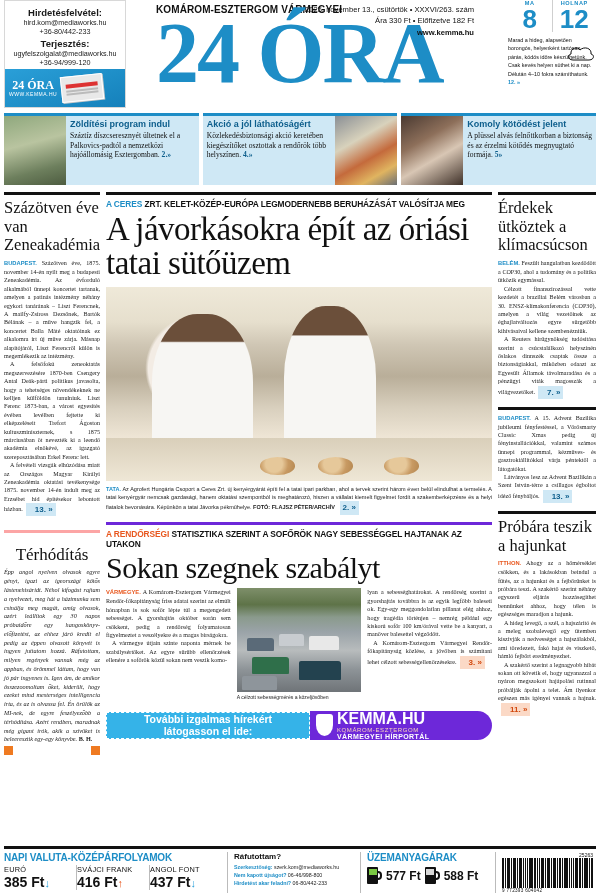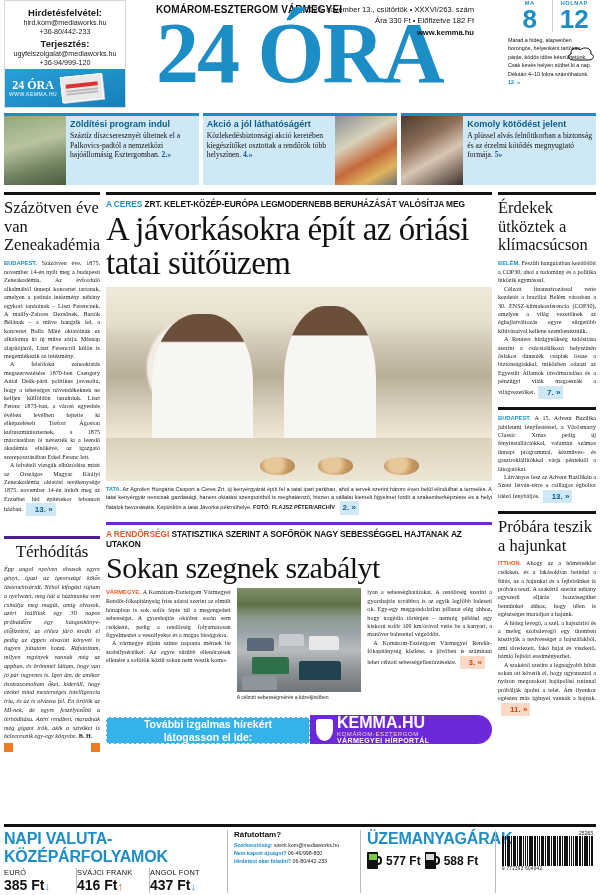--- a/index.html
+++ b/index.html
@@ -103,21 +103,21 @@
   .dateline { font-family: "Liberation Sans", sans-serif; font-weight: bold; font-size: 5.8px; color: #1d8dc6; }
   .dateline.red { color: #e8571e; }
   .pgref {
     display: inline-block; background: #cfe8f5; color: #0d5e8c;
     font-family: "Liberation Sans", sans-serif; font-weight: bold;
     font-size: 8px; padding: 1px 3px; margin-left: 3px; vertical-align: -1px;
   }
   .pgref.orange { background: #fbd9c6; color: #d2470c; }
 
   
-  .opinion { border-top: 3px solid #4c1d95; margin-top: 20px; padding-top: 3px; }
+  .opinion { border-top: 3px solid #fca5a5; margin-top: 14px; padding-top: 12px; }
   .op-title { font-family: "Liberation Serif", serif; font-size: 17px; text-align: center; color: #111; margin-bottom: 3px; }
   .op-body {
     font-family: "Liberation Serif", serif; font-style: italic;
     font-size: 6.2px; line-height: 1.42; text-align: justify; color: #1a1a1a;
   }
   .op-sign { font-style: normal; font-weight: bold; }
   .op-marks { display: flex; justify-content: space-between; margin-top: 2px; }
   .op-marks span { width: 9px; height: 9px; background: #ef7a21; display: block; }
 
   
@@ -175,21 +175,21 @@
       linear-gradient(180deg,#7e8f6a 0%,#5e7348 16%,#8a9a8c 28%,#9aa3a8 42%,#b8bcbd 60%,#8e9498 78%,#6f7478 100%);
     position: relative; overflow: hidden;
   }
   .rp-car {
     position: absolute; border-radius: 2px 3px 1px 1px;
   }
   .rp-cap { font-family: "Liberation Sans", sans-serif; font-size: 5.1px; color: #222; margin-top: 2px; }
 
   
   .promo-banner {
-    display: flex; margin-top: 6px; height: 38px; align-items: flex-end;
+    display: flex; margin-top: 6px; height: 38px; align-items: center;
   }
   .pb-left {
     flex: 1; background: #35b3e8; border: 1.6px dashed #ffffff;
     display: flex; align-items: center; justify-content: center; text-align: center;
     font-family: "Liberation Sans", sans-serif; font-weight: bold;
     font-size: 10.5px; color: #ffffff; line-height: 1.2; padding: 0 6px;
   }
   .pb-right {
     width: 182px; background: #6d28d9; border-radius: 0 19px 19px 0;
     display: flex; align-items: center; gap: 4px; padding: 0 8px 0 6px;
@@ -199,21 +199,21 @@
   .pb-sub1 { font-family: "Liberation Sans", sans-serif; font-size: 6px; color: #fbd7ba; letter-spacing: .6px; }
   .pb-sub2 { font-family: "Liberation Sans", sans-serif; font-weight: bold; font-size: 7px; color: #fff; letter-spacing: .4px; }
 
   
   .footer { position: absolute; left: 4px; right: 4px; bottom: 2px; }
   .footer-rule { border-top: 3px solid #111; }
   .footer-inner { display: flex; gap: 5px; padding-top: 3px; }
   .fx-curr { width: 218px; }
   .fx-title {
     font-family: "Liberation Sans", sans-serif; font-weight: bold;
-    font-size: 16px; color: #1d8dc6; letter-spacing: -.2px;
+    font-size: 10px; color: #1d8dc6; letter-spacing: -.2px;
   }
   .fx-cells { display: flex; margin-top: 2px; }
   .fx-cell { flex: 1; text-align: left; }
   .fx-cell + .fx-cell { border-left: 1px solid #bbb; }
   .fx-name { font-family: "Liberation Sans", sans-serif; font-size: 7.4px; color: #111; letter-spacing: .2px; }
   .fx-val { font-family: "Liberation Sans", sans-serif; font-weight: bold; font-size: 14px; color: #111; }
   .fx-val .dn { color: #2aa0da; font-weight: normal; font-size: 11px; }
   .fx-val .up { color: #e8571e; font-weight: normal; font-size: 11px; }
 
   .fx-help { width: 128px; border-left: 1px solid #bbb; padding-left: 6px; }

